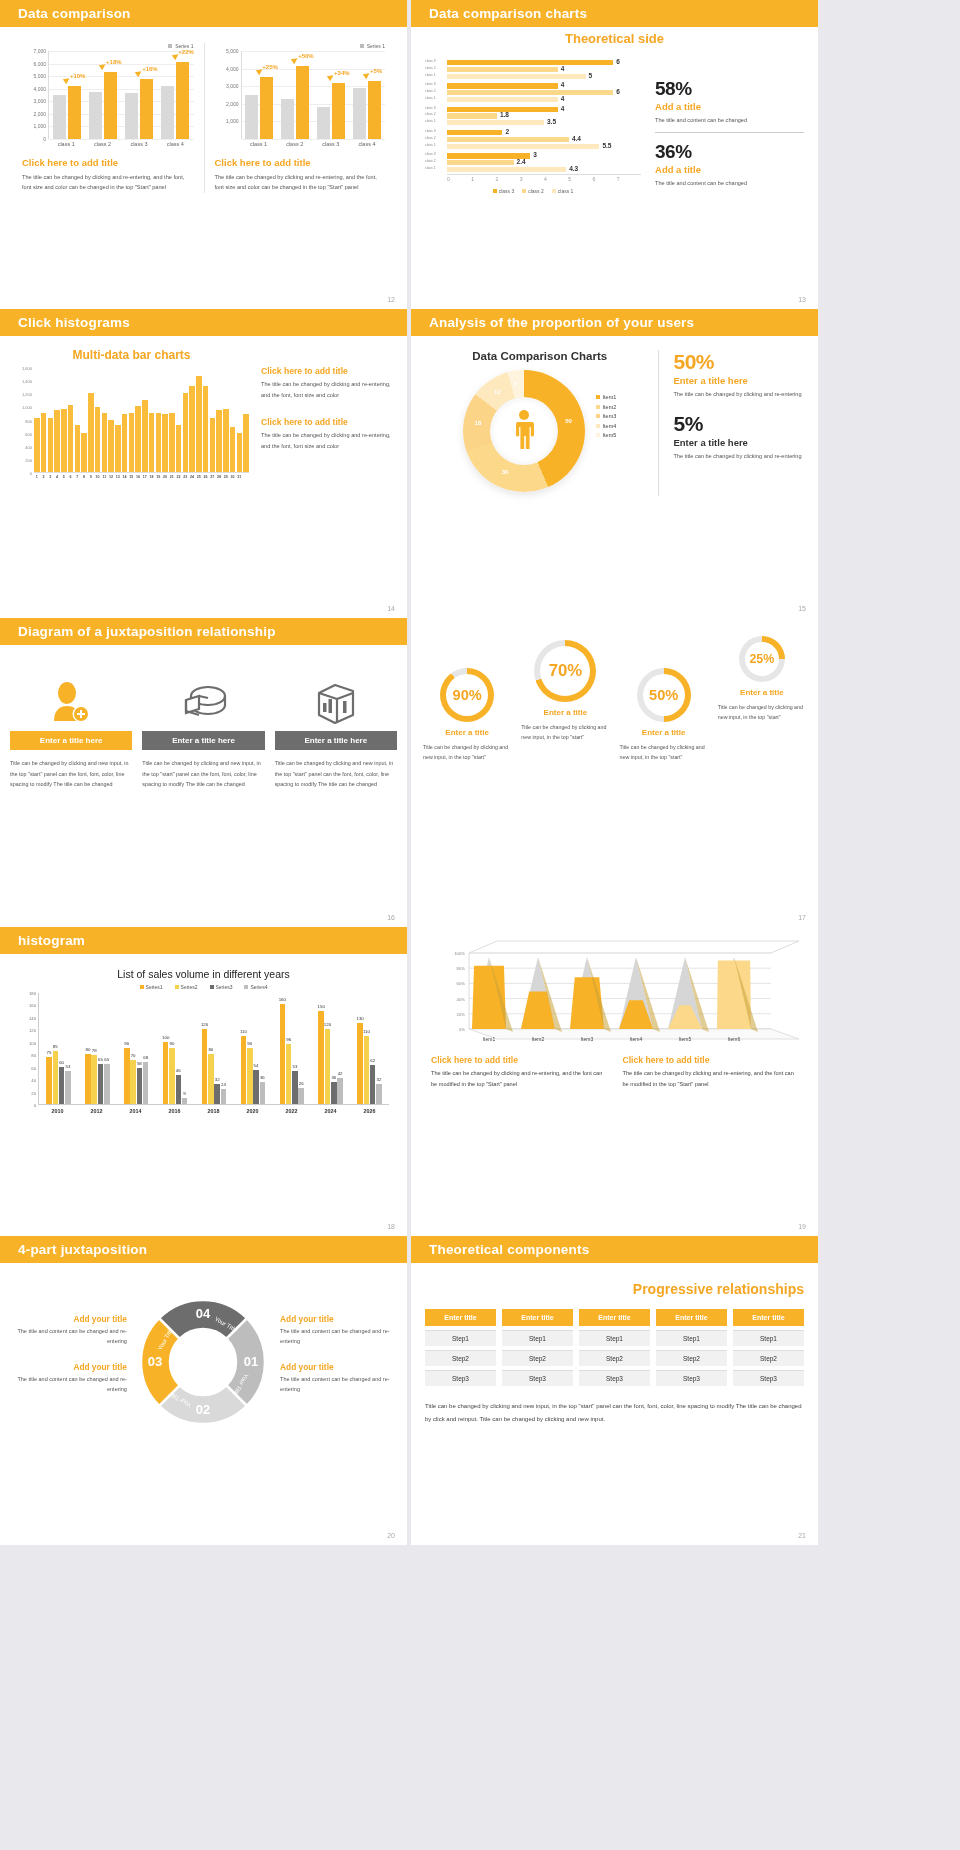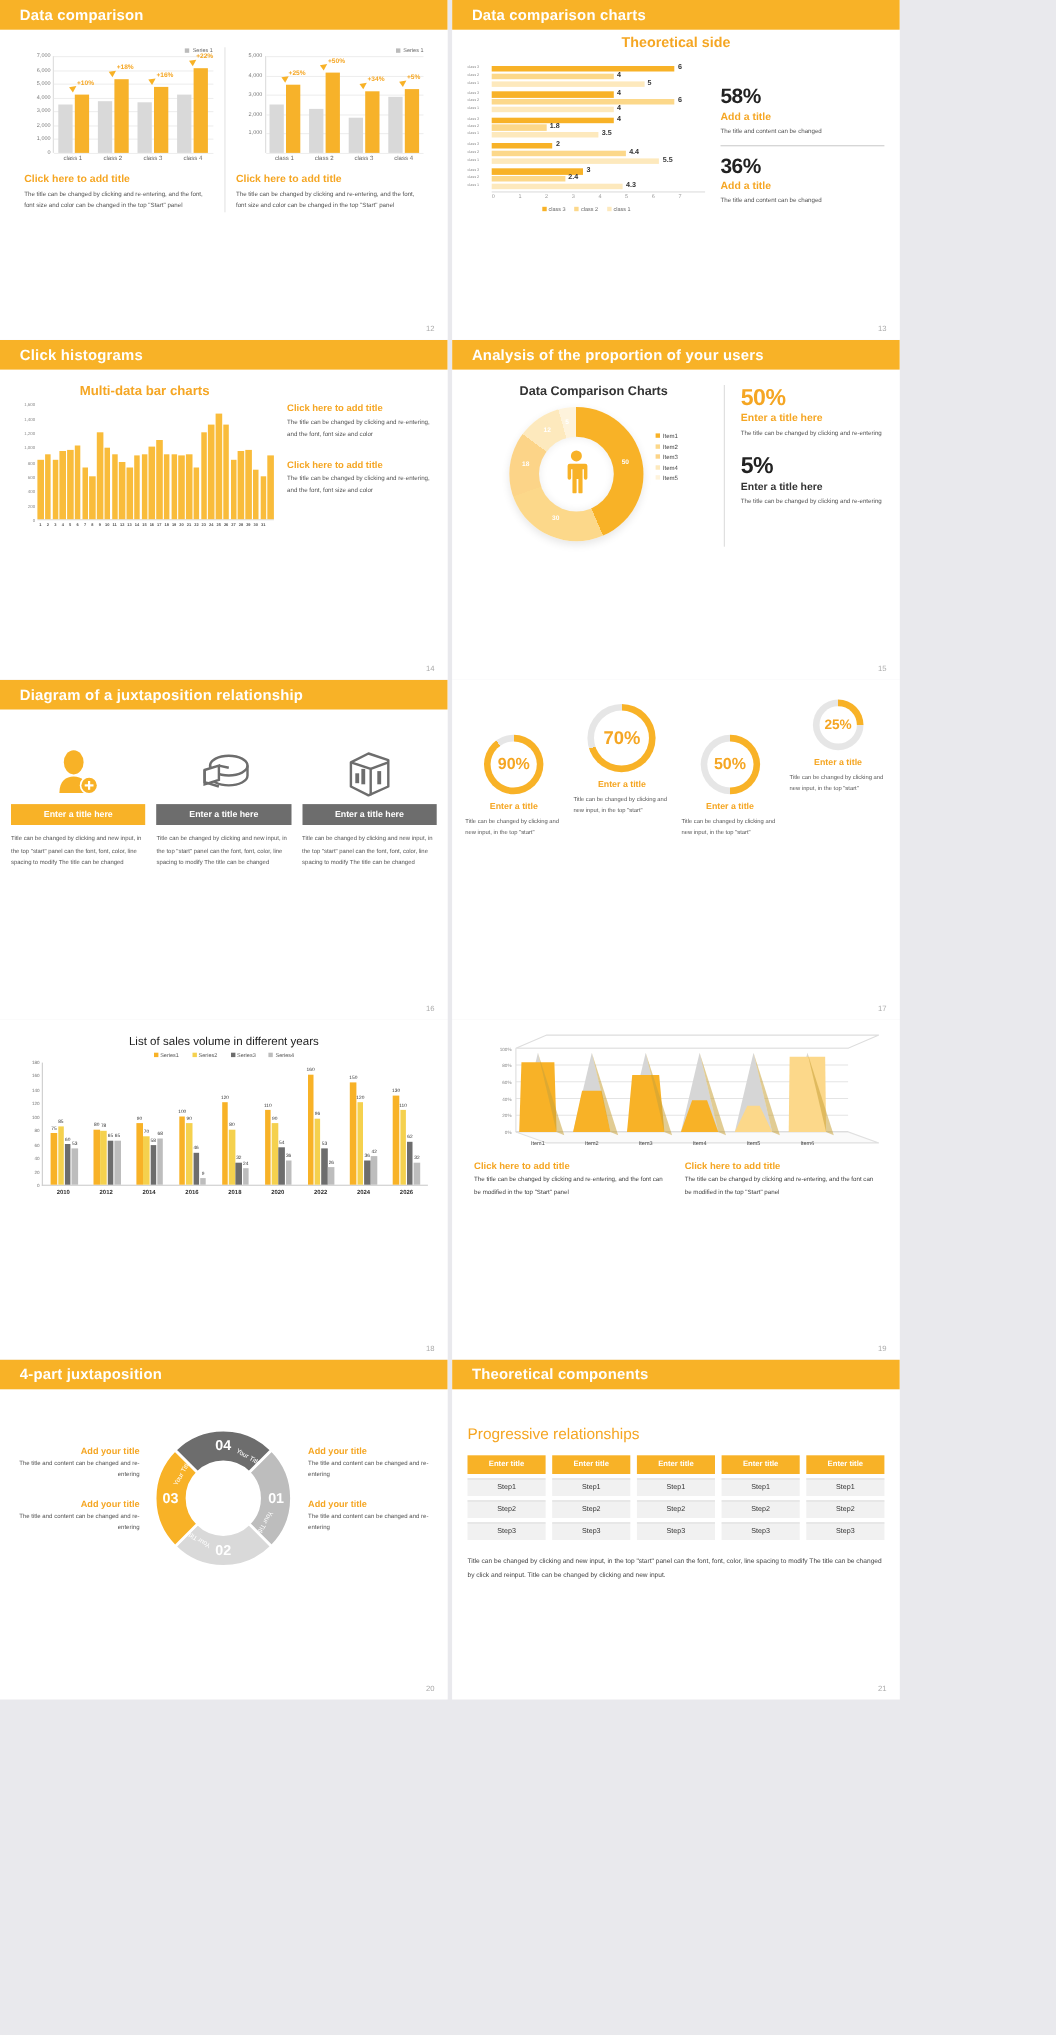--- a/index.html
+++ b/index.html
@@ -134,21 +134,21 @@
 
   
   .s20 { display:flex; padding:24px 12px 0 12px; align-items:center;}
   .s20side { width:30%; }
   .s20side .h { font-size:8.3px; color:#f5a623; font-weight:bold; }
   .s20side .p { font-size:5.5px; color:#555; line-height:1.85; margin-top:2px; margin-bottom:16px;}
   .s20mid { width:40%; display:flex; justify-content:center; }
 
   
   .s21 { padding:8px 14px 0 14px; }
-  .s21ttl { text-align:left; font-size:14px; color:#f5a623; font-weight:normal; margin:24px 0 12px;}
+  .s21ttl { text-align:right; font-size:14px; color:#f5a623; font-weight:bold; margin:10px 0 12px;}
   .s21grid { display:flex; gap:6px; }
   .s21col { flex:1; }
   .s21head { background:#f8b227; color:#fff; text-align:center; font-size:7px; font-weight:bold; padding:5px 0; }
   .s21cell { background:#f1f1f1; color:#333; text-align:center; font-size:6.5px; padding:4px 0; margin-top:4px; border-top:1px solid #ddd;}
   .s21foot { font-size:6px; color:#444; line-height:2.1; margin-top:14px; }
 </style>
 </head>
 <body>
 
 <div class="grid">
@@ -632,20 +632,23 @@
             </div>
             <div class="s17t">Enter a title</div>
             <div class="s17p">Title can be changed by clicking and new input, in the top "start"</div>
           </div>
         </div>
       </div>
     <div class="pageno">17</div>
   </div>
 
   <div class="slide">
+    <div class="bar">
+        <span>histogram</span>
+      </div>
     <div class="body">
       <div class="s18">
         <div class="s18ttl">List of sales volume in different years</div>
         <div class="s18leg" id="s18leg">
             <div><i style="background:#f8b227"></i>Series1</div>
             <div><i style="background:#f5d14e"></i>Series2</div>
             <div><i style="background:#6d6d6d"></i>Series3</div>
             <div><i style="background:#bdbdbd"></i>Series4</div>
           </div>
         <div class="s18chart">

